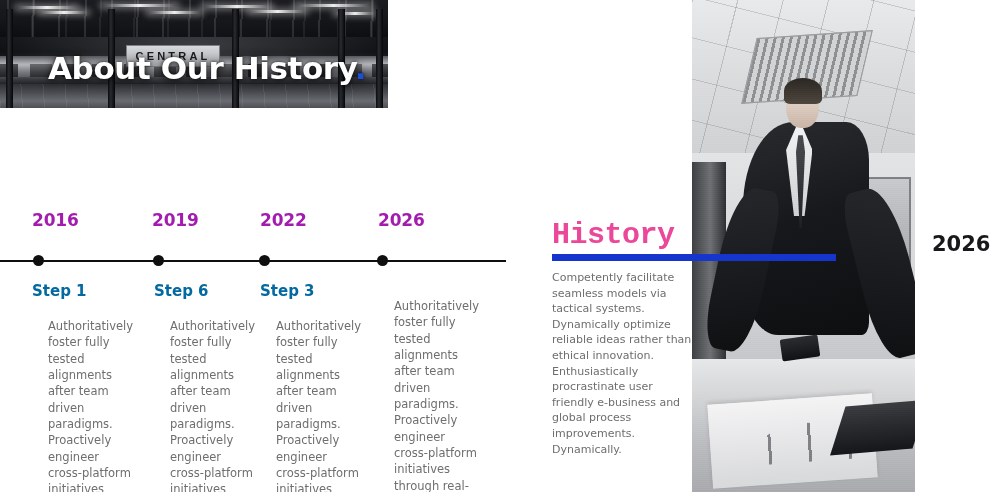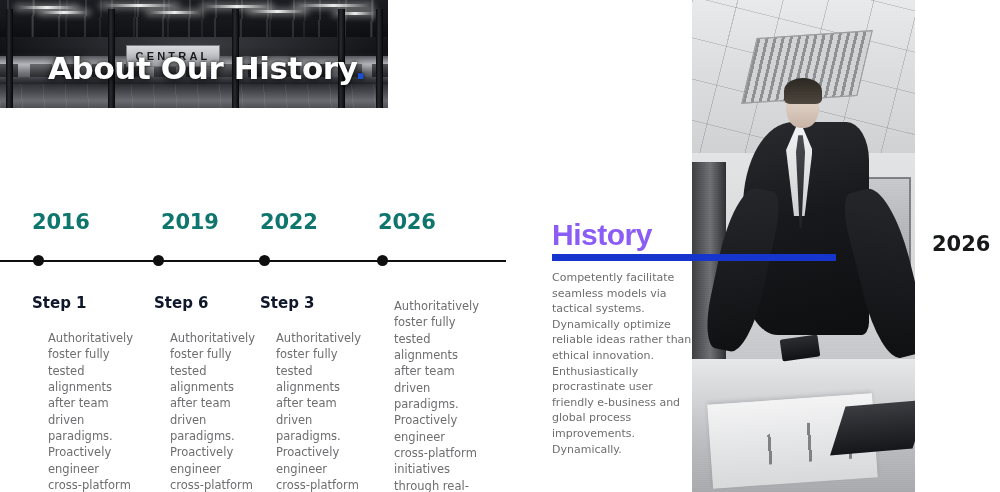--- a/index.html
+++ b/index.html
@@ -80,43 +80,43 @@
     font-family:"DejaVu Sans","Liberation Sans",sans-serif;
   }
   .hero-title .dot{color:#1a4fd8;}
 
   
   .timeline{position:absolute;left:0;top:210px;width:520px;height:70px;}
   .tl-line{
     position:absolute;left:0;top:50px;width:506px;height:2px;background:#0f0f10;
   }
   .tl-year{
-    position:absolute;top:0;font-size:21px;font-weight:700;color:#0f766e;
+    position:absolute;top:0;font-size:17px;font-weight:700;color:#a21caf;
     font-family:"DejaVu Sans","Liberation Sans",sans-serif;letter-spacing:-.2px;
   }
   .tl-dot{
     position:absolute;top:45px;width:11px;height:11px;border-radius:50%;background:#0f0f10;
   }
 
   .steps{position:absolute;left:0;top:282px;width:520px;}
   .step{position:absolute;top:0;width:118px;}
   .step-title{
-    font-size:15px;font-weight:700;color:#0f172a;margin:12px 0 18px 0;
+    font-size:15px;font-weight:700;color:#0369a1;margin:0 0 18px 0;
     font-family:"DejaVu Sans","Liberation Sans",sans-serif;
   }
   .step-body{
     font-size:11.5px;line-height:1.42;color:#6e6e70;margin:16px;
     font-family:"DejaVu Sans","Liberation Sans",sans-serif;
   }
 
   
   .rt-heading{
     position:absolute;left:552px;top:218px;
-    font-size:30px;font-weight:700;color:#8b5cf6;letter-spacing:-.5px;
-    font-family:Liberation Sans, sans-serif;
+    font-size:30px;font-weight:700;color:#ec4899;letter-spacing:-.5px;
+    font-family:Liberation Mono, monospace;
   }
   .rt-rule{
     position:absolute;left:552px;top:254px;width:284px;height:7px;
     background:#1535cc;z-index:6;
   }
   .rt-body{
     position:absolute;left:552px;top:270px;width:140px;
     font-size:11px;line-height:1.42;color:#6e6e70;margin:0;
     font-family:"DejaVu Sans","Liberation Sans",sans-serif;
   }
@@ -270,21 +270,21 @@
 
   <div class="hero-title">
     <span>About Our History</span><span class="dot">.</span>
   </div>
 </div>
 
 <div class="timeline">
   <div class="tl-line"></div>
 
   <div class="tl-year" style="left:32px">2016</div>
-  <div class="tl-year" style="left:161px">2019</div>
+  <div class="tl-year" style="left:152px">2019</div>
   <div class="tl-year" style="left:260px">2022</div>
   <div class="tl-year" style="left:378px">2026</div>
 
   <div class="tl-dot" style="left:33px"></div>
   <div class="tl-dot" style="left:153px"></div>
   <div class="tl-dot" style="left:259px"></div>
   <div class="tl-dot" style="left:377px"></div>
 </div>
 
 <div class="steps">

